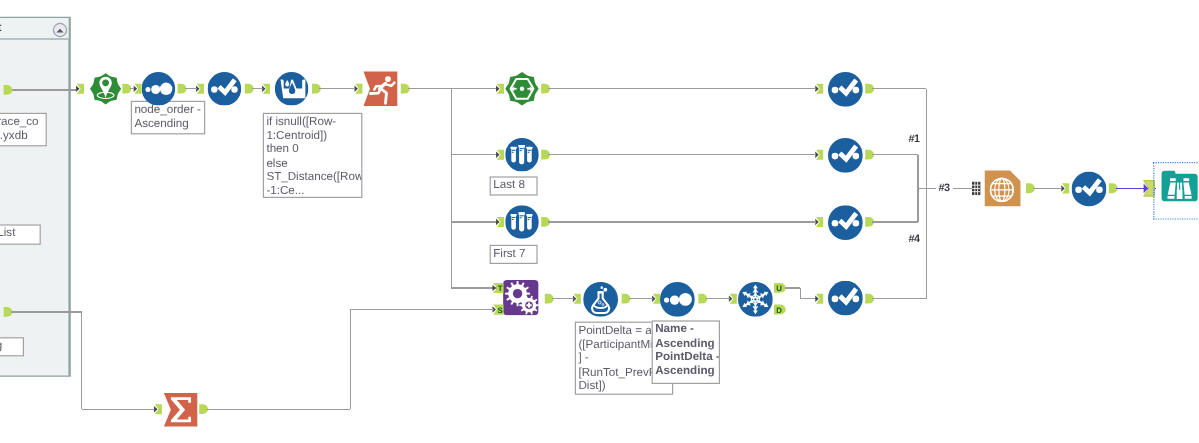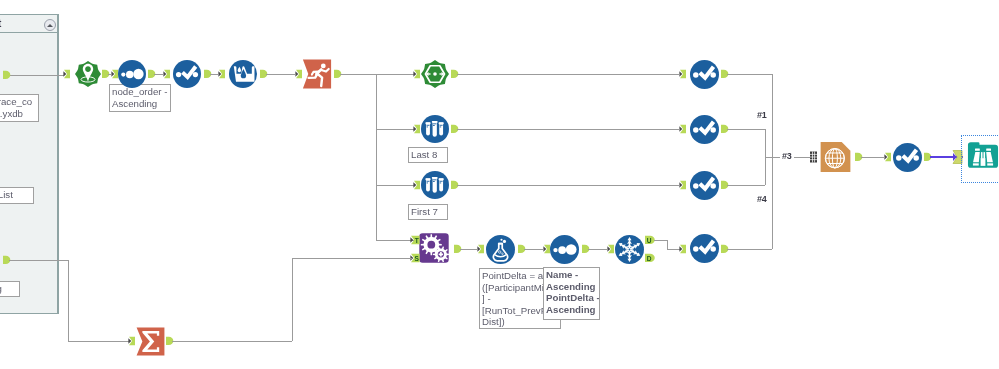--- a/index.html
+++ b/index.html
@@ -224,20 +224,26 @@
           <i></i>
         </div>
       </div>
     </div>
     <div class="pbox" style="left: -8px; top: 94px; width: 47px; height: 28px;">trace_co
 s.yxdb</div>
     <div class="pbox" style="left: -16px; top: 187px; width: 50px; height: 17px;">nt List</div>
     <div class="pbox" style="left: -12px; top: 281px; width: 32px; height: 16px;">og</div>
     <div class="lbl" style="left: 109px; top: 84px; width: 62px; height: 28px;">node_order -
 Ascending</div>
+    <div class="lbl" style="left: 219px; top: 94px; width: 83px; height: 71px;">if isnull([Row-
+1:Centroid])
+then 0
+else
+ST_Distance([Row
+-1:Ce...</div>
     <div class="lbl" style="left: 408px; top: 147px; width: 40px; height: 16px;">Last 8</div>
     <div class="lbl" style="left: 408px; top: 204px; width: 40px; height: 16px;">First 7</div>
     <div class="lbl" style="left: 479px; top: 268px; width: 82px; height: 61px;">PointDelta = abs
 ([ParticipantMile
 ] -
 [RunTot_PrevPoi
 Dist])</div>
     <div class="lbl" style="left: 543px; top: 267px; width: 57px; height: 53px; font-weight: bold;">Name -
 Ascending
 PointDelta -

